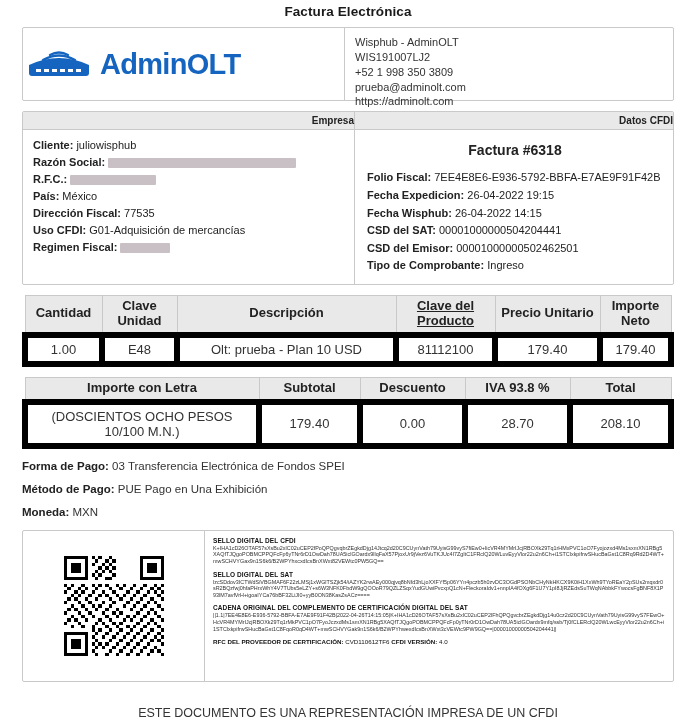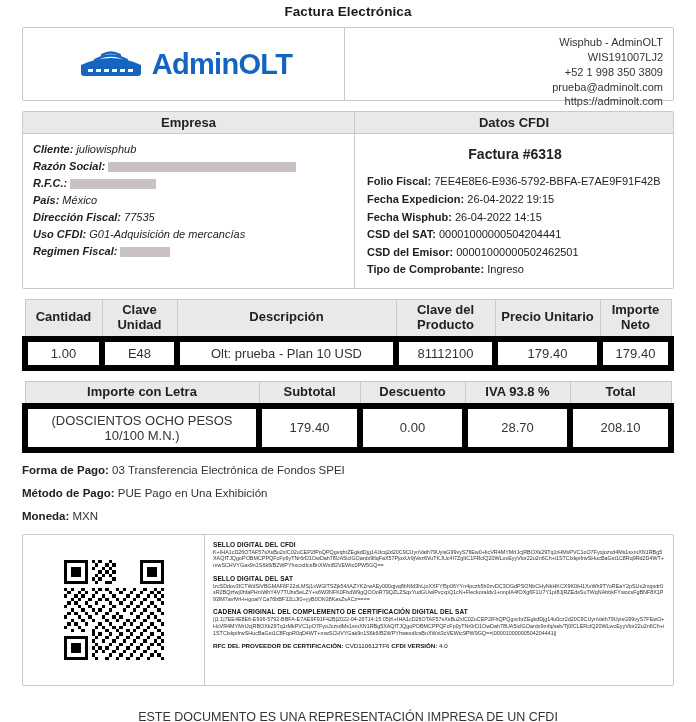--- a/index.html
+++ b/index.html
@@ -37,21 +37,20 @@
     border: 1px solid #c9c9c9;
     border-radius: 2px;
     height: 74px;
     box-sizing: border-box;
   }
   .logo-cell {
     width: 322px;
     border-right: 1px solid #c9c9c9;
     display: flex;
     align-items: center;
-    justify-content: center;
     box-sizing: border-box;
   }
   .logo-wrap {
     display: flex;
     align-items: center;
     gap: 5px;
   }
   .logo-mark { display:block; }
   .logo-text {
     font-size: 29px;
@@ -61,42 +60,42 @@
     line-height: 1;
   }
   .issuer-cell {
     flex: 1;
     padding: 7px 10px;
     box-sizing: border-box;
     line-height: 1.35;
     font-size: 11px;
     color: #333;
   }
-  .issuer-cell div { white-space: nowrap; text-align: right; }
+  .issuer-cell div { white-space: nowrap; }
 
   
   .cfdi-box {
     display: flex;
     border: 1px solid #c9c9c9;
     border-radius: 2px;
     margin-top: 10px;
     box-sizing: border-box;
   }
   .col-left { width: 332px; border-right: 1px solid #c9c9c9; box-sizing: border-box; }
   .col-right { flex: 1; box-sizing: border-box; }
   .col-head {
     background: #e9e9e9;
     border-bottom: 1px solid #c9c9c9;
-    text-align: center;
+    text-align: right;
     font-weight: bold;
-    font-size: 13px;
+    font-size: 10px;
     padding: 3px 0;
     color: #222;
   }
-  .col-body { padding: 7px 10px 9px 10px; line-height: 1.55; font-style: italic; }
+  .col-body { padding: 7px 10px 9px 10px; line-height: 1.55; }
   .col-body-right { padding: 7px 10px 9px 12px; line-height: 1.6; }
   .lbl { font-weight: bold; }
   .invoice-no {
     text-align: center;
     font-weight: bold;
     font-size: 14px;
     margin: 2px 0 8px 0;
   }
   .redacted {
     display: inline-block;
@@ -304,21 +303,21 @@
       </div>
     </div>
   </div>
 
   <table class="grid">
     <thead>
       <tr>
         <th style="width:72px;">Cantidad</th>
         <th style="width:70px;">Clave<br>Unidad</th>
         <th>Descripción</th>
-        <th style="width:94px;">Clave del<br>Producto</th>
+        <th style="width:94px;text-decoration:underline;">Clave del<br>Producto</th>
         <th style="width:100px;">Precio Unitario</th>
         <th style="width:66px;">Importe<br>Neto</th>
       </tr>
     </thead>
     <tbody>
       <tr>
         <td>1.00</td>
         <td>E48</td>
         <td>Olt: prueba - Plan 10 USD</td>
         <td>81112100</td>

